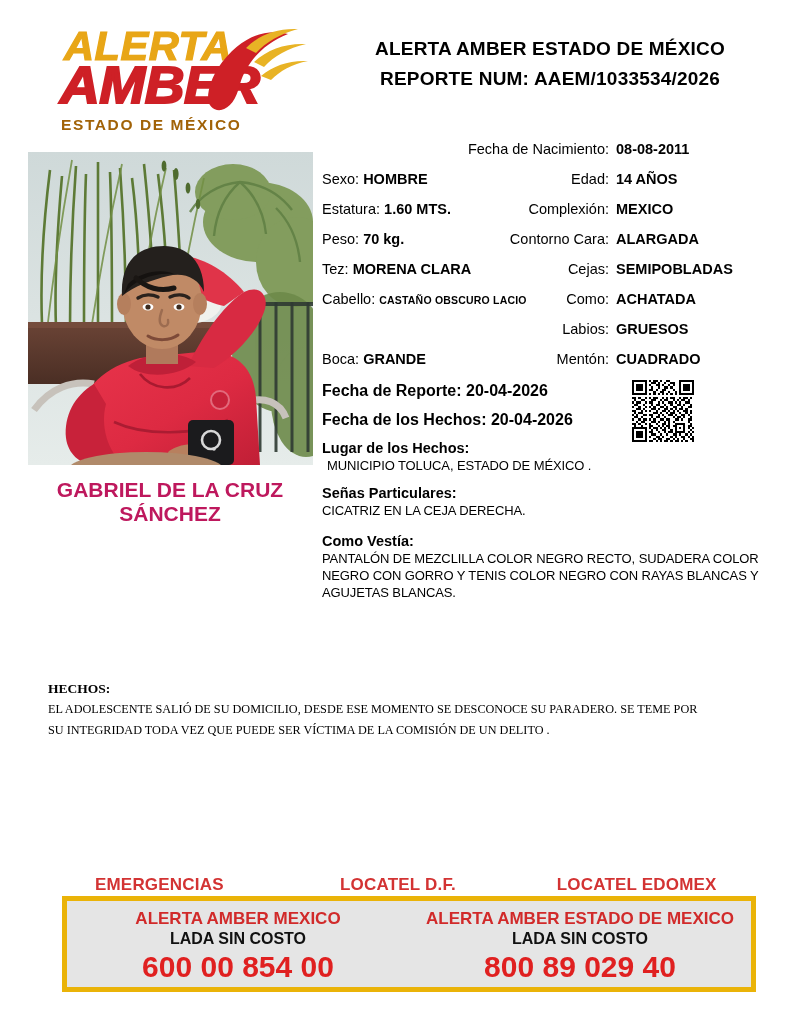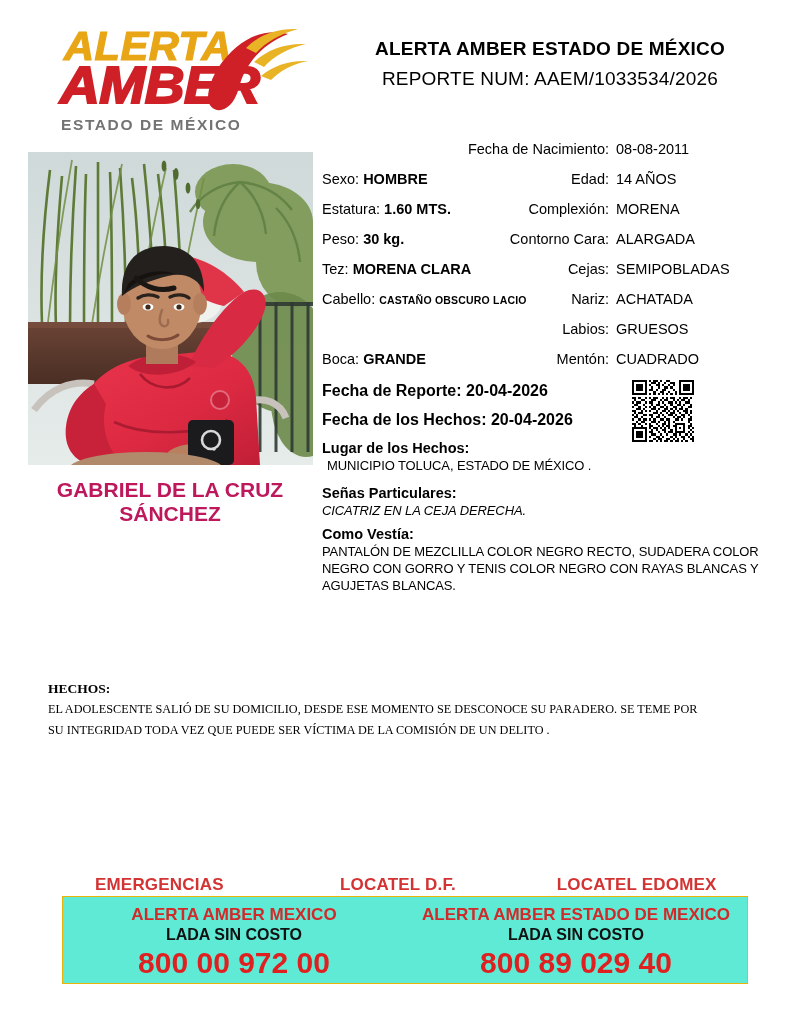--- a/index.html
+++ b/index.html
@@ -54,21 +54,21 @@
     transform: scaleX(1.06);
     transform-origin: left top;
   }
   #logo-estado {
     position: absolute;
     left: 3px;
     top: 91px;
     font-size: 15.5px;
     font-weight: bold;
     letter-spacing: 1.6px;
-    color: #737373;
+    color: #a16207;
     line-height: 1;
     font-family: "Liberation Sans", sans-serif;
   }
   
   #logo-swoosh {
     position: absolute;
     left: 130px;
     top: -4px;
     width: 125px;
     height: 92px;
@@ -85,21 +85,21 @@
     font-weight: bold;
     letter-spacing: 0.2px;
   }
   #header-title-2 {
     position: absolute;
     left: 330px;
     top: 68px;
     width: 440px;
     text-align: center;
     font-size: 19px;
-    font-weight: normal;
+    font-weight: bold;
     letter-spacing: 0.2px;
   }
 
   
   #photo-frame {
     position: absolute;
     left: 28px;
     top: 152px;
     width: 285px;
     height: 313px;
@@ -147,21 +147,21 @@
   }
   
   .col-left { left: 0px; }
   
   .col-right {
     left: 0px;
     width: 287px;
     text-align: right;
   }
   .col-right .val {
-    font-weight: normal;
+    font-weight: bold;
   }
   .fld.col-right {
     left: 120px;
     width: 328px;
     text-align: left;
   }
   .rlabel {
     display: inline-block;
     width: 167px;
     text-align: right;
@@ -261,22 +261,22 @@
     letter-spacing: -0.4px;
   }
 
   
   #bottom-box {
     position: absolute;
     left: 62px;
     top: 896px;
     width: 684px;
     height: 86px;
-    border: 1px solid #eab308;
-    background: #5eead4;
+    border: 5px solid #eab308;
+    background: #e5e5e5;
     display: flex;
   }
   .bb-col {
     flex: 1;
     text-align: center;
     padding-top: 7px;
   }
   .bb-title {
     font-size: 17px;
     font-weight: bold;
@@ -469,28 +469,28 @@
       <span class="rlabel lbl">Edad:</span><span class="rvalue val">14 AÑOS</span>
     </div>
   </div>
 
   <div class="data-row">
     <div class="fld col-left">
       <span class="lbl">Estatura:</span>
       <span class="val">1.60 MTS.</span>
     </div>
     <div class="fld col-right">
-      <span class="rlabel lbl">Complexión:</span><span class="rvalue val">MORENA</span>
+      <span class="rlabel lbl">Complexión:</span><span class="rvalue val">MEXICO</span>
     </div>
   </div>
 
   <div class="data-row">
     <div class="fld col-left">
       <span class="lbl">Peso:</span>
-      <span class="val">30 kg.</span>
+      <span class="val">70 kg.</span>
     </div>
     <div class="fld col-right">
       <span class="rlabel lbl">Contorno Cara:</span><span class="rvalue val">ALARGADA</span>
     </div>
   </div>
 
   <div class="data-row">
     <div class="fld col-left">
       <span class="lbl">Tez:</span>
       <span class="val">MORENA CLARA</span>
@@ -499,21 +499,21 @@
       <span class="rlabel lbl">Cejas:</span><span class="rvalue val">SEMIPOBLADAS</span>
     </div>
   </div>
 
   <div class="data-row">
     <div class="fld col-left">
       <span class="lbl">Cabello:</span>
       <span class="small-val">CASTAÑO OBSCURO LACIO</span>
     </div>
     <div class="fld col-right">
-      <span class="rlabel lbl">Nariz:</span><span class="rvalue val">ACHATADA</span>
+      <span class="rlabel lbl">Como:</span><span class="rvalue val">ACHATADA</span>
     </div>
   </div>
 
   <div class="data-row">
     <div class="fld col-right">
       <span class="rlabel lbl">Labios:</span><span class="rvalue val">GRUESOS</span>
     </div>
   </div>
 
   <div class="data-row">
@@ -802,21 +802,21 @@
   </div>
   <div class="li-row">
     <span>Fecha de los Hechos:</span>
     <span>20-04-2026</span>
   </div>
 
   <div class="li-head">Lugar de los Hechos:</div>
   <div class="li-body" style="padding-left:5px;margin-bottom:11px;">MUNICIPIO TOLUCA, ESTADO DE MÉXICO .</div>
 
   <div class="li-head">Señas Particulares:</div>
-  <div class="li-body" style="margin-bottom:7px;font-style:italic;">CICATRIZ EN LA CEJA DERECHA.</div>
+  <div class="li-body" style="margin-bottom:14px;">CICATRIZ EN LA CEJA DERECHA.</div>
 
   <div class="li-head">Como Vestía:</div>
   <div class="li-body">PANTALÓN DE MEZCLILLA COLOR NEGRO RECTO, SUDADERA   COLOR</div>
   <div class="li-body">NEGRO CON GORRO Y  TENIS   COLOR NEGRO CON RAYAS BLANCAS Y</div>
   <div class="li-body">AGUJETAS  BLANCAS.</div>
 </div>
 
 <div id="hechos-block">
   <div id="hechos-title">HECHOS:</div>
   <div class="hechos-line">EL ADOLESCENTE SALIÓ DE SU DOMICILIO, DESDE ESE MOMENTO SE DESCONOCE SU PARADERO. SE TEME POR</div>
@@ -835,20 +835,20 @@
   <div class="phone-col">
     <div class="phone-label">LOCATEL EDOMEX</div>
     <div class="phone-number">(722) 167-88-08</div>
   </div>
 </div>
 
 <div id="bottom-box">
   <div class="bb-col">
     <div class="bb-title">ALERTA AMBER MEXICO</div>
     <div class="bb-sub">LADA SIN COSTO</div>
-    <div class="bb-num">800 00 972 00</div>
+    <div class="bb-num">600 00 854 00</div>
   </div>
   <div class="bb-col">
     <div class="bb-title">ALERTA AMBER ESTADO DE MEXICO</div>
     <div class="bb-sub">LADA SIN COSTO</div>
     <div class="bb-num">800 89 029 40</div>
   </div>
 </div>
 
 </body></html>

